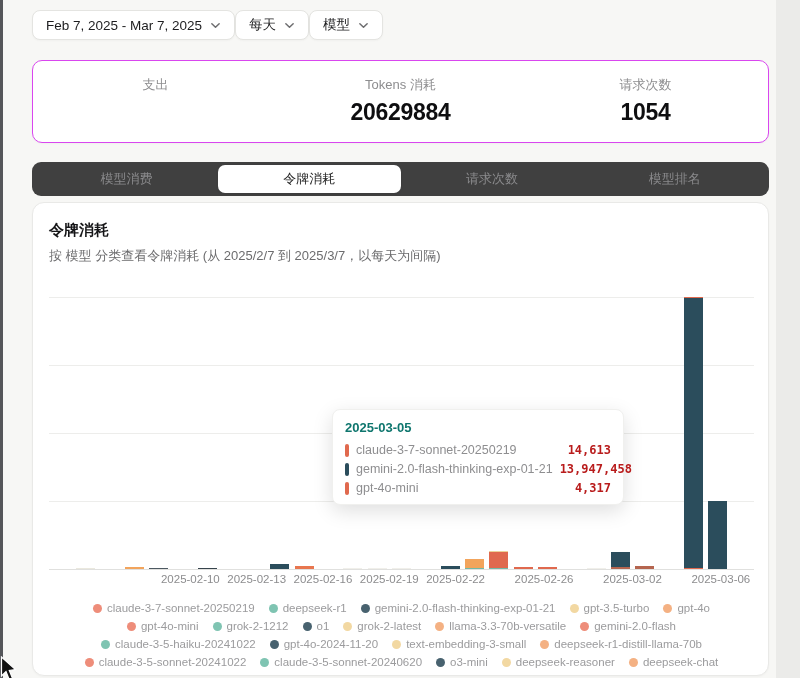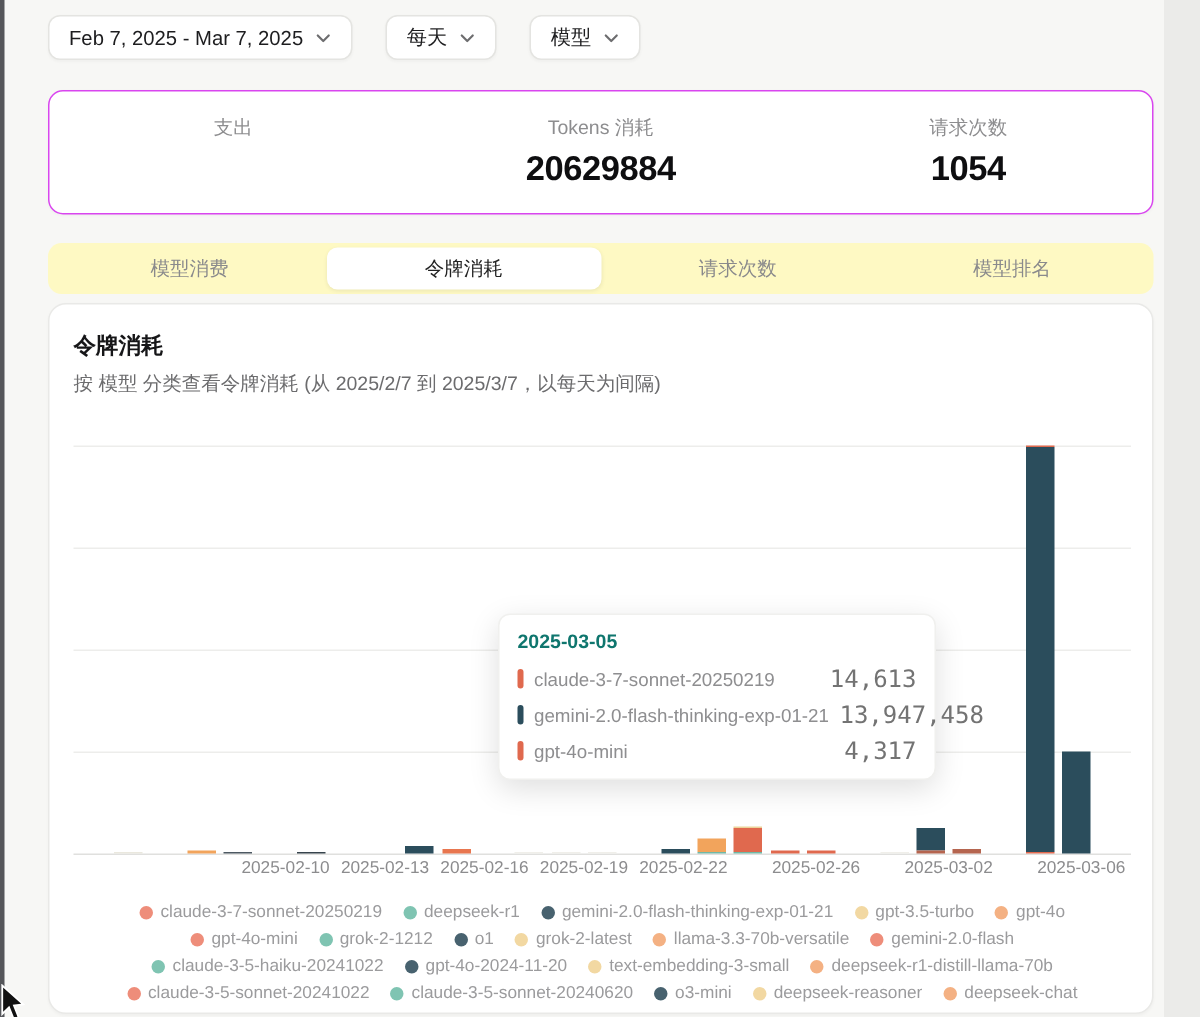--- a/index.html
+++ b/index.html
@@ -4,36 +4,36 @@
 <style>
   * { margin:0; padding:0; box-sizing:border-box; }
   html,body { width:800px; height:678px; }
   body { font-family:"Liberation Sans", sans-serif; background:#f7f7f5; }
   .screen { position:relative; width:800px; height:678px; background:#f7f7f5; overflow:hidden; }
   .left-edge { position:absolute; left:0; top:0; width:3px; height:100%; background:#55565a; }
   .right-gutter { position:absolute; right:0; top:0; width:24px; height:100%; background:#ebebe9; }
   .content { position:absolute; left:32px; top:0; width:737px; }
 
   
-  .toolbar { display:flex; gap:22px; margin-top:10px; align-items:center; }
+  .toolbar { display:flex; gap:0; margin-top:10px; align-items:center; }
   .tbtn { display:inline-flex; align-items:center; gap:8px; height:30px; padding:0 13px;
           background:#fff; border:1px solid #e4e4e1; border-radius:8px; font-size:13.5px;
           color:#1d1d1f; font-weight:500; cursor:pointer; box-shadow:0 1px 2px rgba(0,0,0,.03);
           font-family:"Liberation Sans", sans-serif; }
   .chev { width:11px; height:11px; color:#6e6e70; flex:0 0 auto; }
 
   
   .stats-card { display:flex; margin-top:20px; background:#fff; border:1px solid #d946ef;
                 border-radius:10px; padding:15px 0 16px; box-shadow:0 1px 2px rgba(0,0,0,.03); }
   .stat { flex:1; text-align:center; }
   .stat-label { font-size:13px; color:#8d8d8f; }
   .stat-value { margin-top:5px; font-size:23px; font-weight:700; color:#0e0e10; letter-spacing:-.3px; }
 
   
-  .tabs { display:flex; margin-top:19px; background:#fef9c3; border-radius:9px; padding:3px; height:34px; }
+  .tabs { display:flex; margin-top:19px; background:#404040; border-radius:9px; padding:3px; height:34px; }
   .tab { flex:1; border:none; background:transparent; border-radius:7px; font-size:13px; color:#8a8a8c;
          cursor:pointer; font-family:"Liberation Sans", sans-serif; }
   .tab.active { background:#fff; color:#222; box-shadow:0 1px 3px rgba(0,0,0,.08); }
 
   
   .panel { margin-top:6px; background:#fff; border:1px solid #e9e9e7; border-radius:12px;
            height:474px; padding:18px 14px 10px 16px; box-shadow:0 1px 2px rgba(0,0,0,.03); overflow:hidden; }
   .panel-title { font-size:15px; font-weight:700; color:#161618; }
   .panel-sub { margin-top:7px; font-size:13px; color:#6c6c6e; }
 
@@ -48,21 +48,21 @@
   .seg { width:78%; }
 
   
   .tooltip { position:absolute; left:283px; top:112px; width:292px; background:#fff;
              border:1px solid #f0f0ee; border-radius:8px; padding:10px 12px 9px;
              box-shadow:0 6px 20px rgba(0,0,0,.13); z-index:5; }
   .tt-date { font-size:13px; font-weight:700; color:#0f766e; margin-bottom:8px; }
   .tt-row { display:flex; align-items:center; gap:7px; margin-top:5px; }
   .tt-mark { width:4px; height:13px; border-radius:2px; flex:0 0 auto; }
   .tt-name { flex:1; font-size:12.5px; color:#8e8e90; white-space:nowrap; }
-  .tt-val { font-size:16px; font-weight:400; color:#737373; font-family:"DejaVu Sans Mono", monospace; }
+  .tt-val { font-size:12px; font-weight:700; color:#b91c1c; font-family:"DejaVu Sans Mono", monospace; }
 
   
   .xaxis { position:relative; height:18px; margin-left:64px; margin-top:4px; }
   .xlab { position:absolute; transform:translateX(-50%); font-size:11.5px; color:#8c8c8e; white-space:nowrap; }
 
   
   .legend { margin-top:8px; }
   .legend-row { display:flex; justify-content:center; gap:14px; height:18px; align-items:center; }
   .legend-item { display:inline-flex; align-items:center; gap:5px; cursor:pointer; }
   .dot { width:9px; height:9px; border-radius:50%; flex:0 0 auto; }

